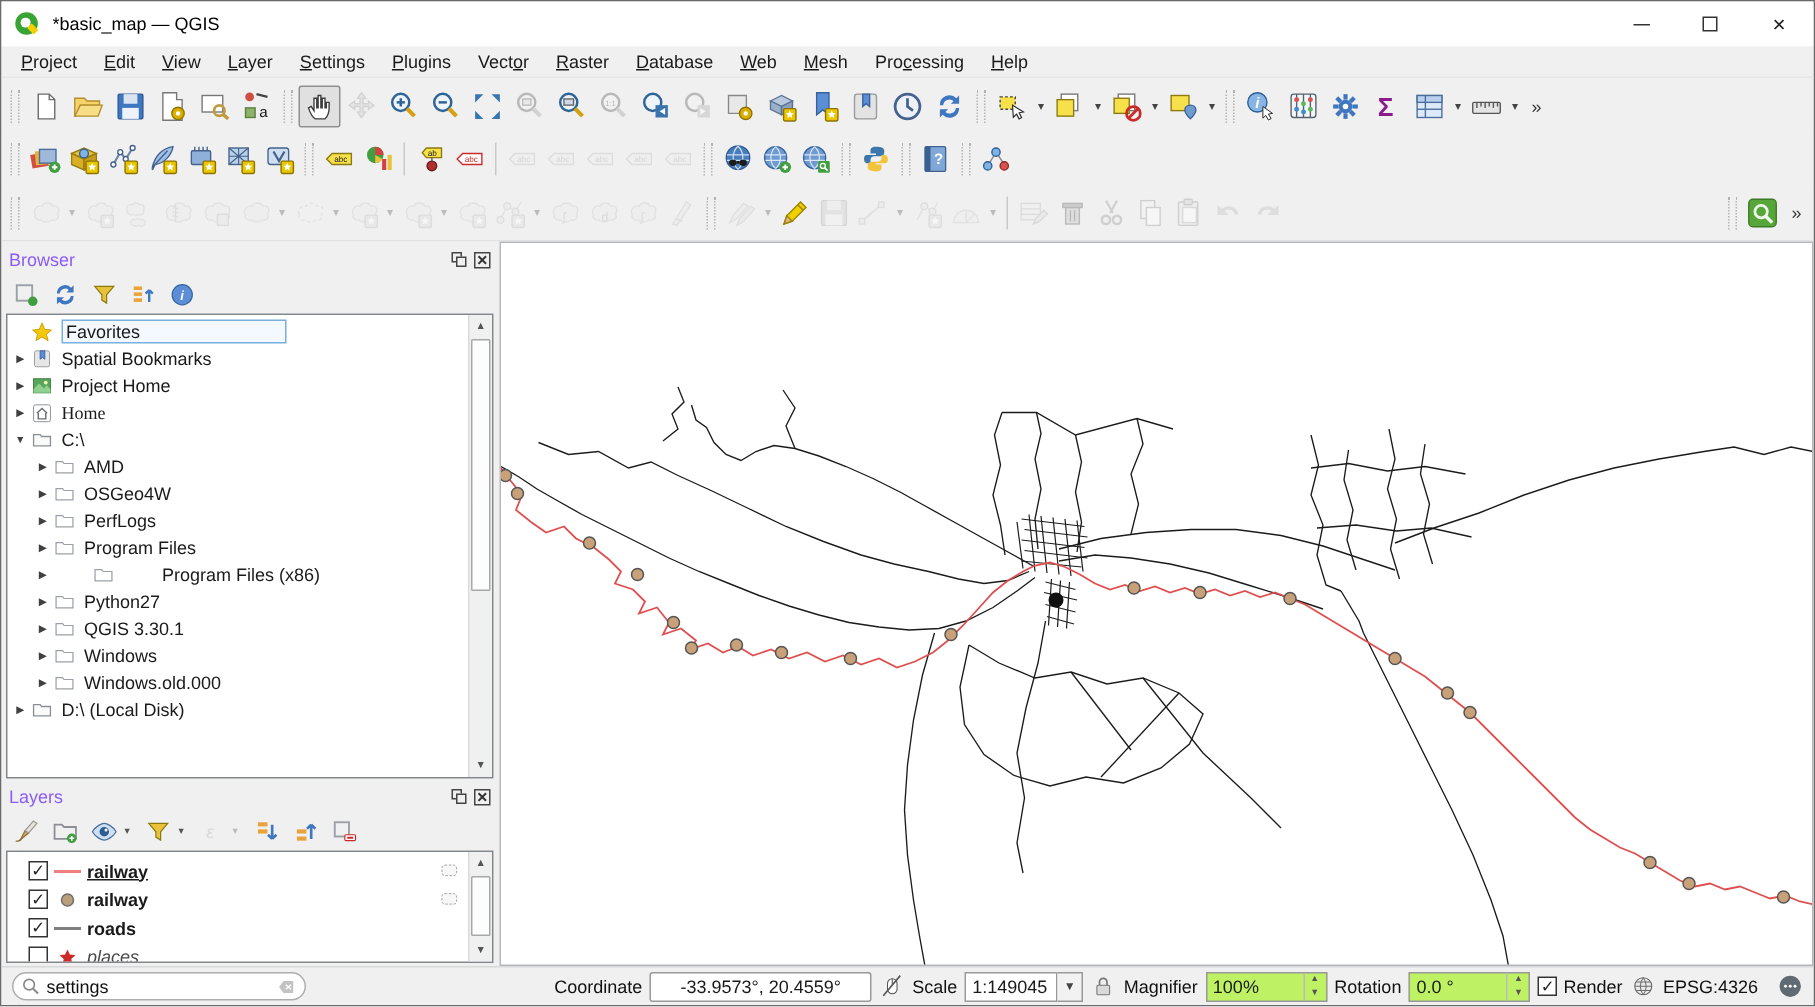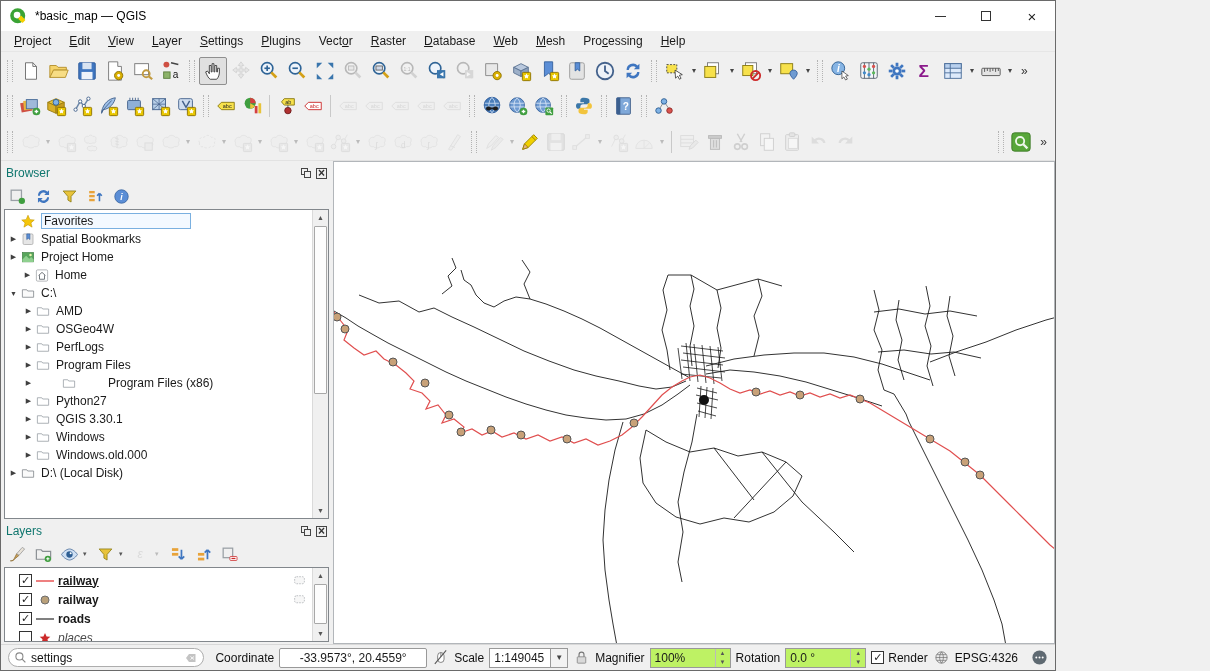--- a/index.html
+++ b/index.html
@@ -1,18 +1,18 @@
 <!DOCTYPE html>
 <html><head>
 <meta charset="utf-8">
 <style>
   * { margin:0; padding:0; box-sizing:border-box; }
   html,body { width:1210px; height:671px; overflow:hidden; }
   body { font-family:"Liberation Sans","DejaVu Sans",sans-serif; font-size:12px; color:#1a1a1a; background:#f0f0f0; }
-  .app { width:1056px; height:671px; display:flex; flex-direction:column; border:1px solid #6a6a6a; }
+  .app { width:1210px; height:671px; display:flex; flex-direction:column; border:1px solid #6a6a6a; }
 
   
   .titlebar { height:30px; background:#fff; display:flex; align-items:center; padding-left:8px; flex:0 0 auto; }
   .titlebar .logo { width:19px; height:19px; margin-right:7px; }
   .title-text { font-size:12px; color:#000; }
   .win-controls { margin-left:auto; display:flex; height:100%; }
   .win-btn { width:46px; height:100%; display:flex; align-items:center; justify-content:center; color:#222; }
   .glyph-min { width:11px; height:1px; background:#333; display:inline-block; }
   .glyph-max { width:10px; height:10px; border:1px solid #333; display:inline-block; }
   .glyph-close { font-size:15px; line-height:1; }
@@ -37,21 +37,21 @@
   .tb-spacer { flex:1 1 auto; }
   .tb-overflow { font-size:12px; color:#333; padding:0 6px; flex:0 0 auto; }
 
   
   .main { flex:1 1 auto; display:flex; min-height:0; }
   .leftcol { width:332px; flex:0 0 auto; display:flex; flex-direction:column; background:#f0f0f0; padding:2px 3px 2px 2px; }
   .panel { display:flex; flex-direction:column; }
   .panel-browser { height:356px; flex:0 0 auto; }
   .panel-layers { flex:1 1 auto; margin-top:2px; min-height:0; }
   .panel-header { height:20px; display:flex; align-items:center; padding:0 3px; }
-  .panel-title { font-size:12px; color:#0f766e; }
+  .panel-title { font-size:12px; color:#8b5cf6; }
   .ph-btns { margin-left:auto; display:flex; align-items:center; gap:5px; }
   .winbox { width:10px; height:10px; position:relative; display:inline-block; }
   .winbox i { position:absolute; right:0; bottom:0; width:7px; height:7px; border:1px solid #444; background:#f0f0f0; }
   .winbox b { position:absolute; left:0; top:0; width:7px; height:7px; border:1px solid #444; background:#f0f0f0; }
   .panel-close { font-size:12px; line-height:10px; color:#333; border:1px solid #444; width:11px; height:11px; display:flex; align-items:center; justify-content:center; font-weight:bold; }
   .panel-tools { height:26px; display:flex; align-items:center; gap:2px; padding:0 2px; }
   .ptool { width:24px; height:24px; display:flex; align-items:center; justify-content:center; }
   .ptool .ic { width:19px; height:19px; }
   .ptool.disabled .ic { filter:grayscale(1) opacity(0.4); }
   .pdd { width:8px; font-size:7px; color:#555; }
@@ -864,21 +864,21 @@
                 <span class="exp">▶</span>
                 <span class="ticn">
                   <svg viewBox="0 0 24 24">
                     <rect x="3" y="4" width="18" height="15" fill="#58a65c" stroke="#3a7a3e"></rect>
                     <path d="M3 15l6-6 5 5 3-3 4 4v4H3z" fill="#8fd08f"></path>
                     <circle cx="16" cy="8" r="2" fill="#eef7b0"></circle>
                   </svg>
                 </span>
                 <span class="tlabel">Project Home</span>
               </div>
-              <div class="trow" style="padding-left: 16px;">
+              <div class="trow" style="padding-left: 2px; font-family: Liberation Serif, serif;">
                 <span class="exp">▶</span>
                 <span class="ticn">
                   <svg viewBox="0 0 24 24">
                     <rect x="3" y="3" width="18" height="18" rx="2" fill="#fff" stroke="#8a8f94"></rect>
                     <path d="M6.5 12l5.5-5 5.5 5" fill="none" stroke="#6a6f74" stroke-width="1.5"></path>
                     <path d="M8 11.5V18h8v-6.5" fill="none" stroke="#6a6f74" stroke-width="1.5"></path>
                   </svg>
                 </span>
                 <span class="tlabel">Home</span>
               </div>

